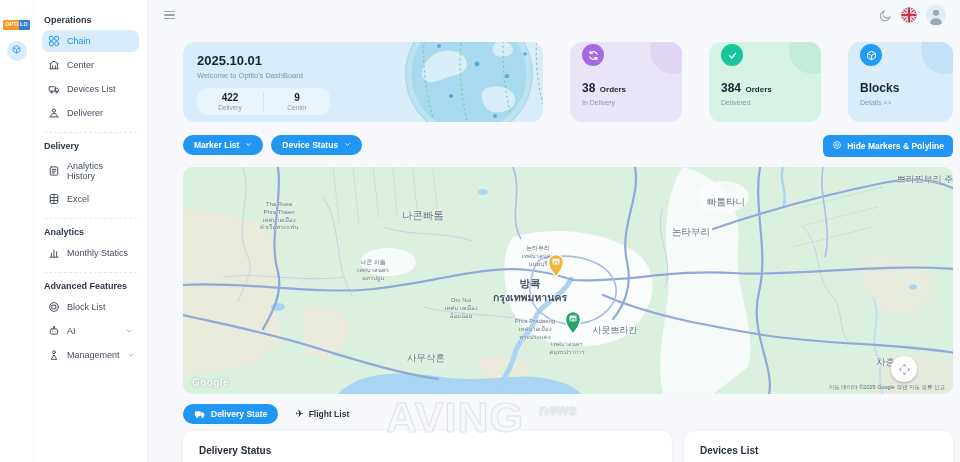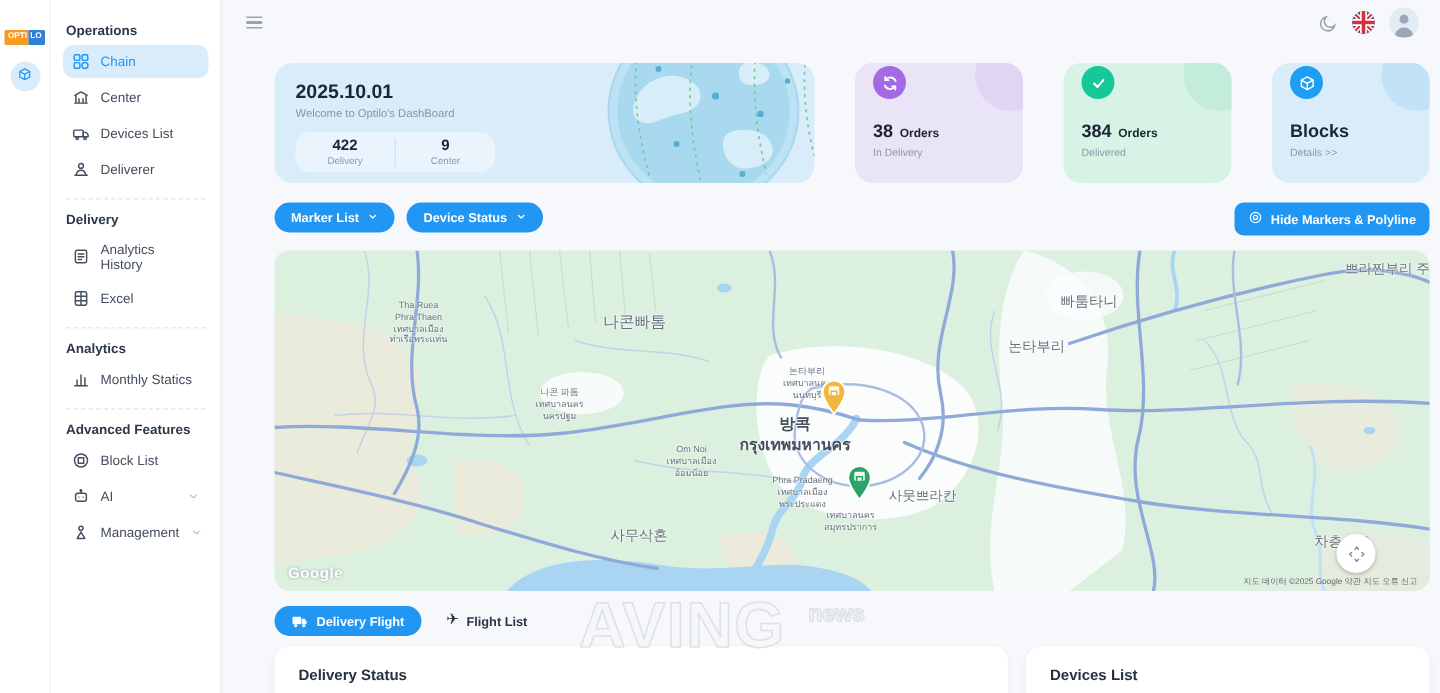--- a/index.html
+++ b/index.html
@@ -521,21 +521,21 @@
       <div class="tabs">
         <button class="tab active">
           <span class="icon">
             <svg viewBox="0 0 16 14" fill="#fff">
               <rect x="1" y="3" width="8" height="7" rx="1"></rect>
               <path d="M9.5 5h2.9L14 7.2V10H9.5z"></path>
               <circle cx="4" cy="11.3" r="1.5"></circle>
                 <circle cx="11.5" cy="11.3" r="1.5"></circle>
             </svg>
           </span>
-          <span>Delivery Flight</span>
+          <span>Delivery State</span>
         </button>
         <button class="tab plain">
           <span class="plane">✈</span>
           <span>Flight List</span>
         </button>
       </div>
 
       <div class="panels">
         <div class="panel left">
           <h3>Delivery Status</h3>

